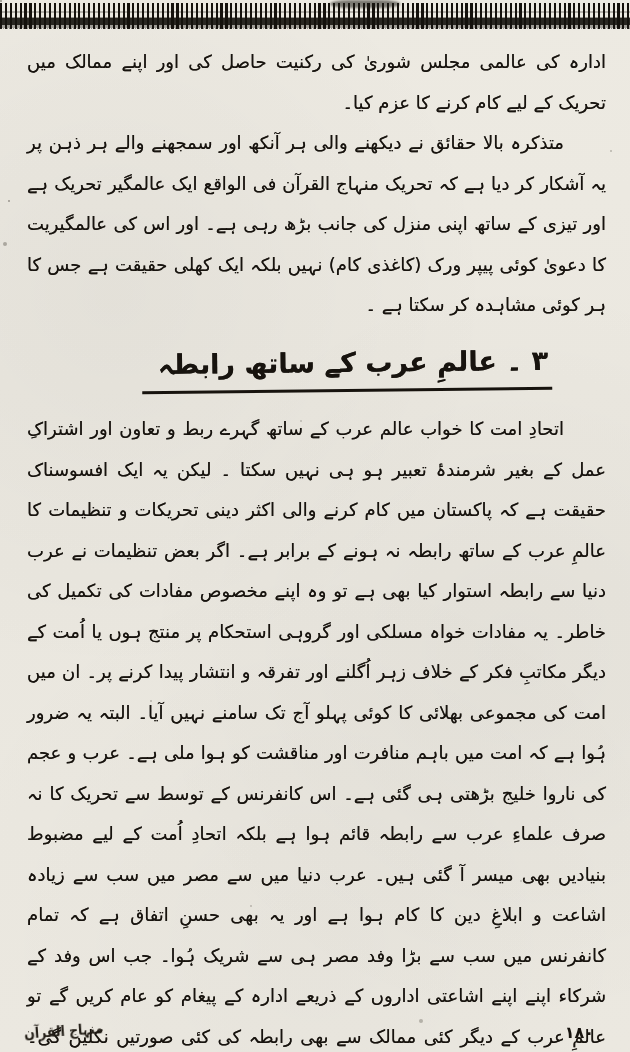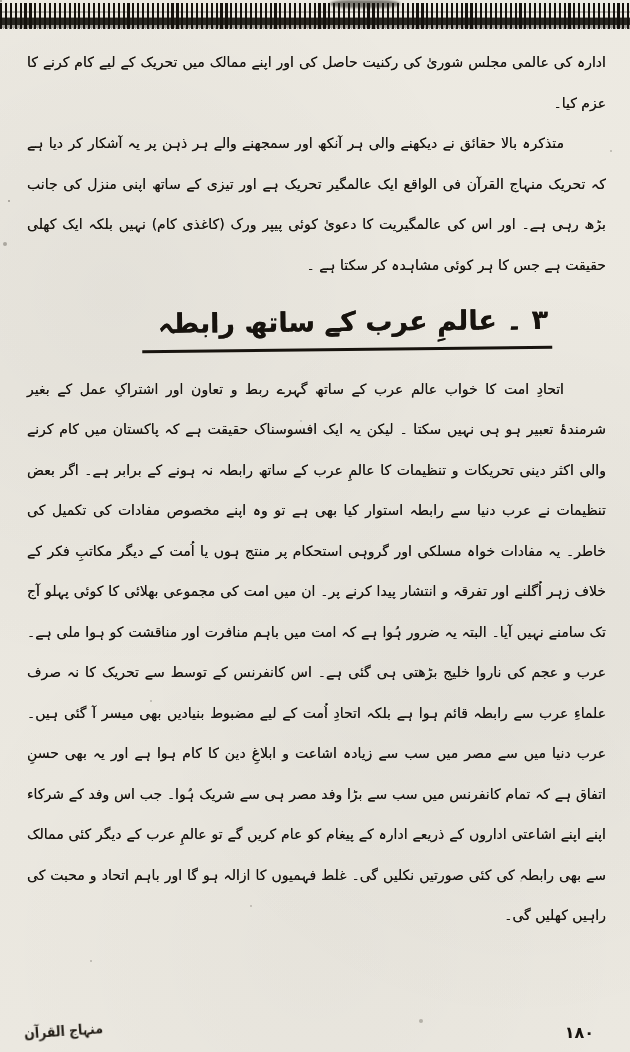--- a/index.html
+++ b/index.html
@@ -28,21 +28,21 @@
     position:absolute;top:0;left:330px;width:70px;height:8px;
     background:rgba(30,27,22,0.55);border-radius:40%/70%;
     filter:blur(1px);
   }
   .content{
     position:absolute;top:42px;right:24px;left:27px;
     direction:rtl;
   }
   .para{
     margin:0;
-    font-size:14px;
+    font-size:18px;
     line-height:40.5px;
     text-align:justify;
     text-justify:inter-word;
     letter-spacing:0.1px;
     text-shadow:0 0 0.4px rgba(23,19,14,0.7);
   }
   .para.indent{text-indent:42px;}
   .heading{
     width:fit-content;
     margin:18px 54px 18px auto;

